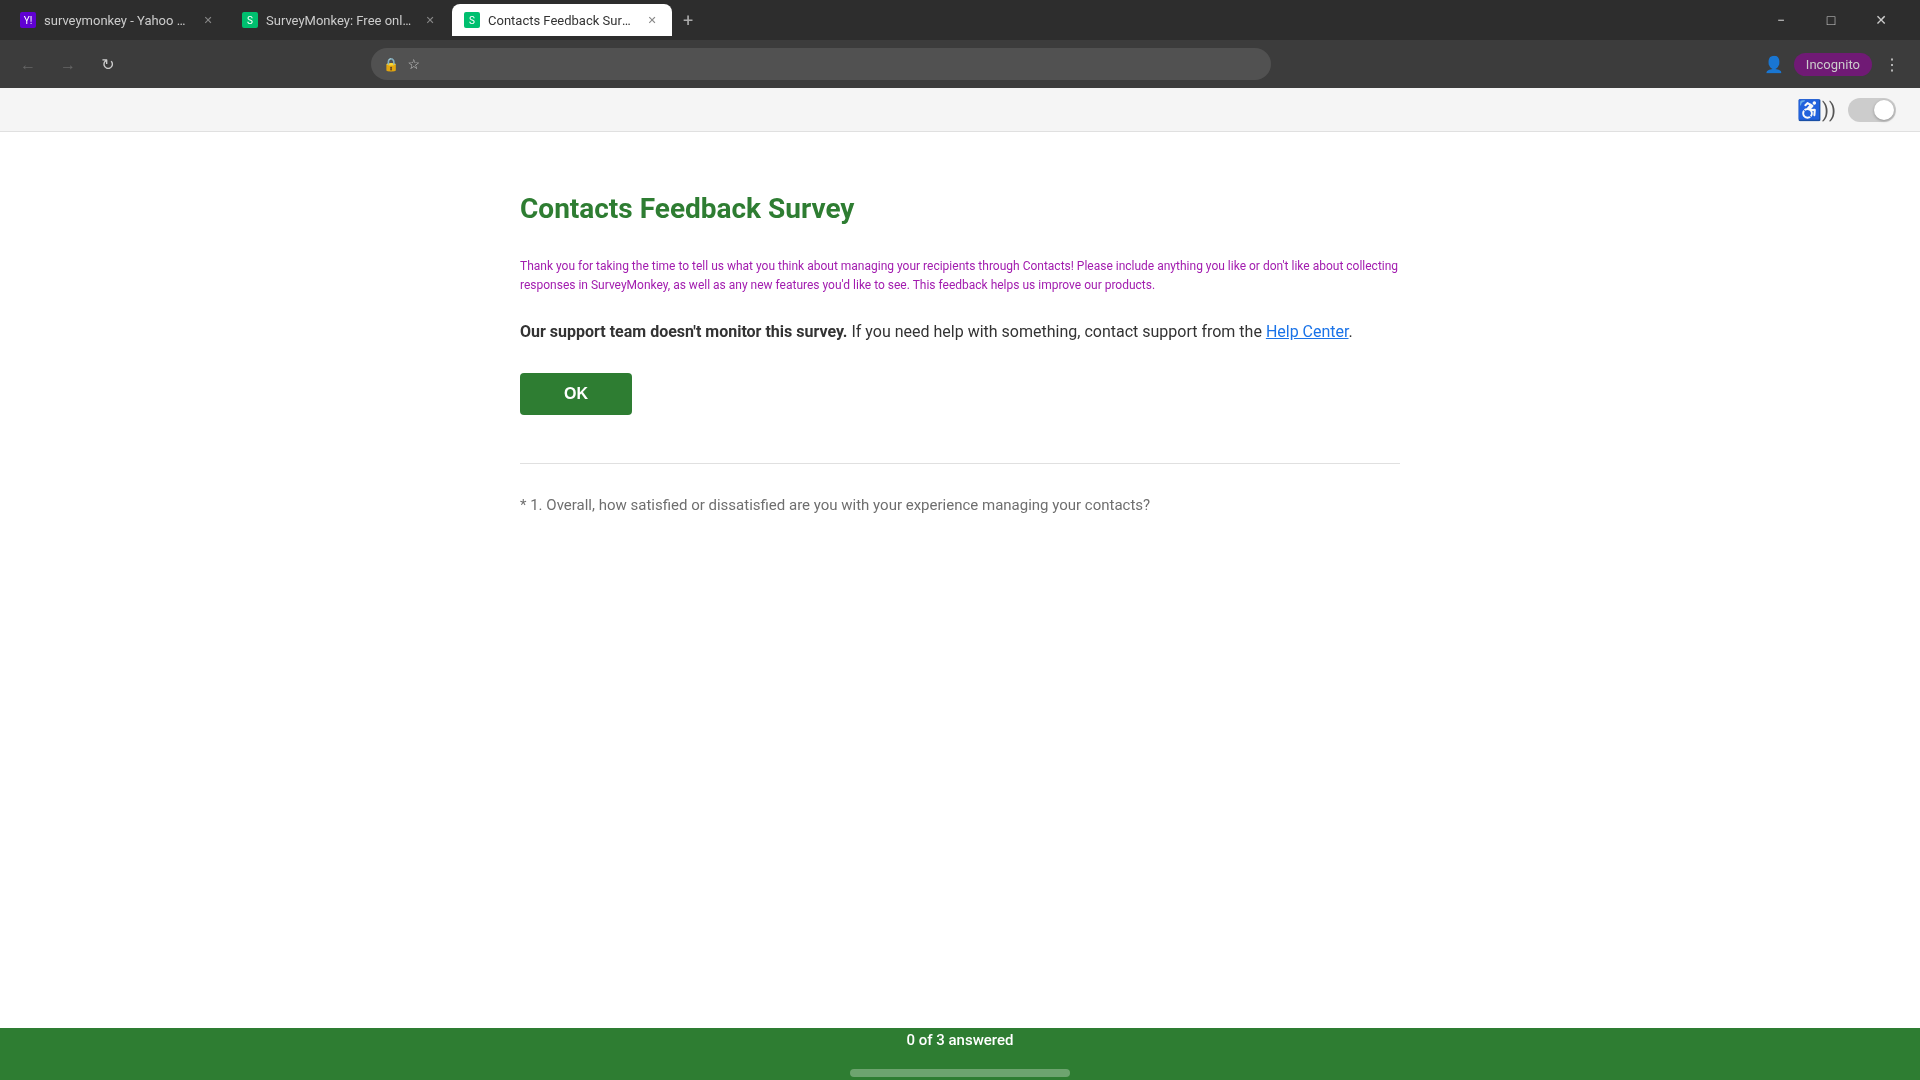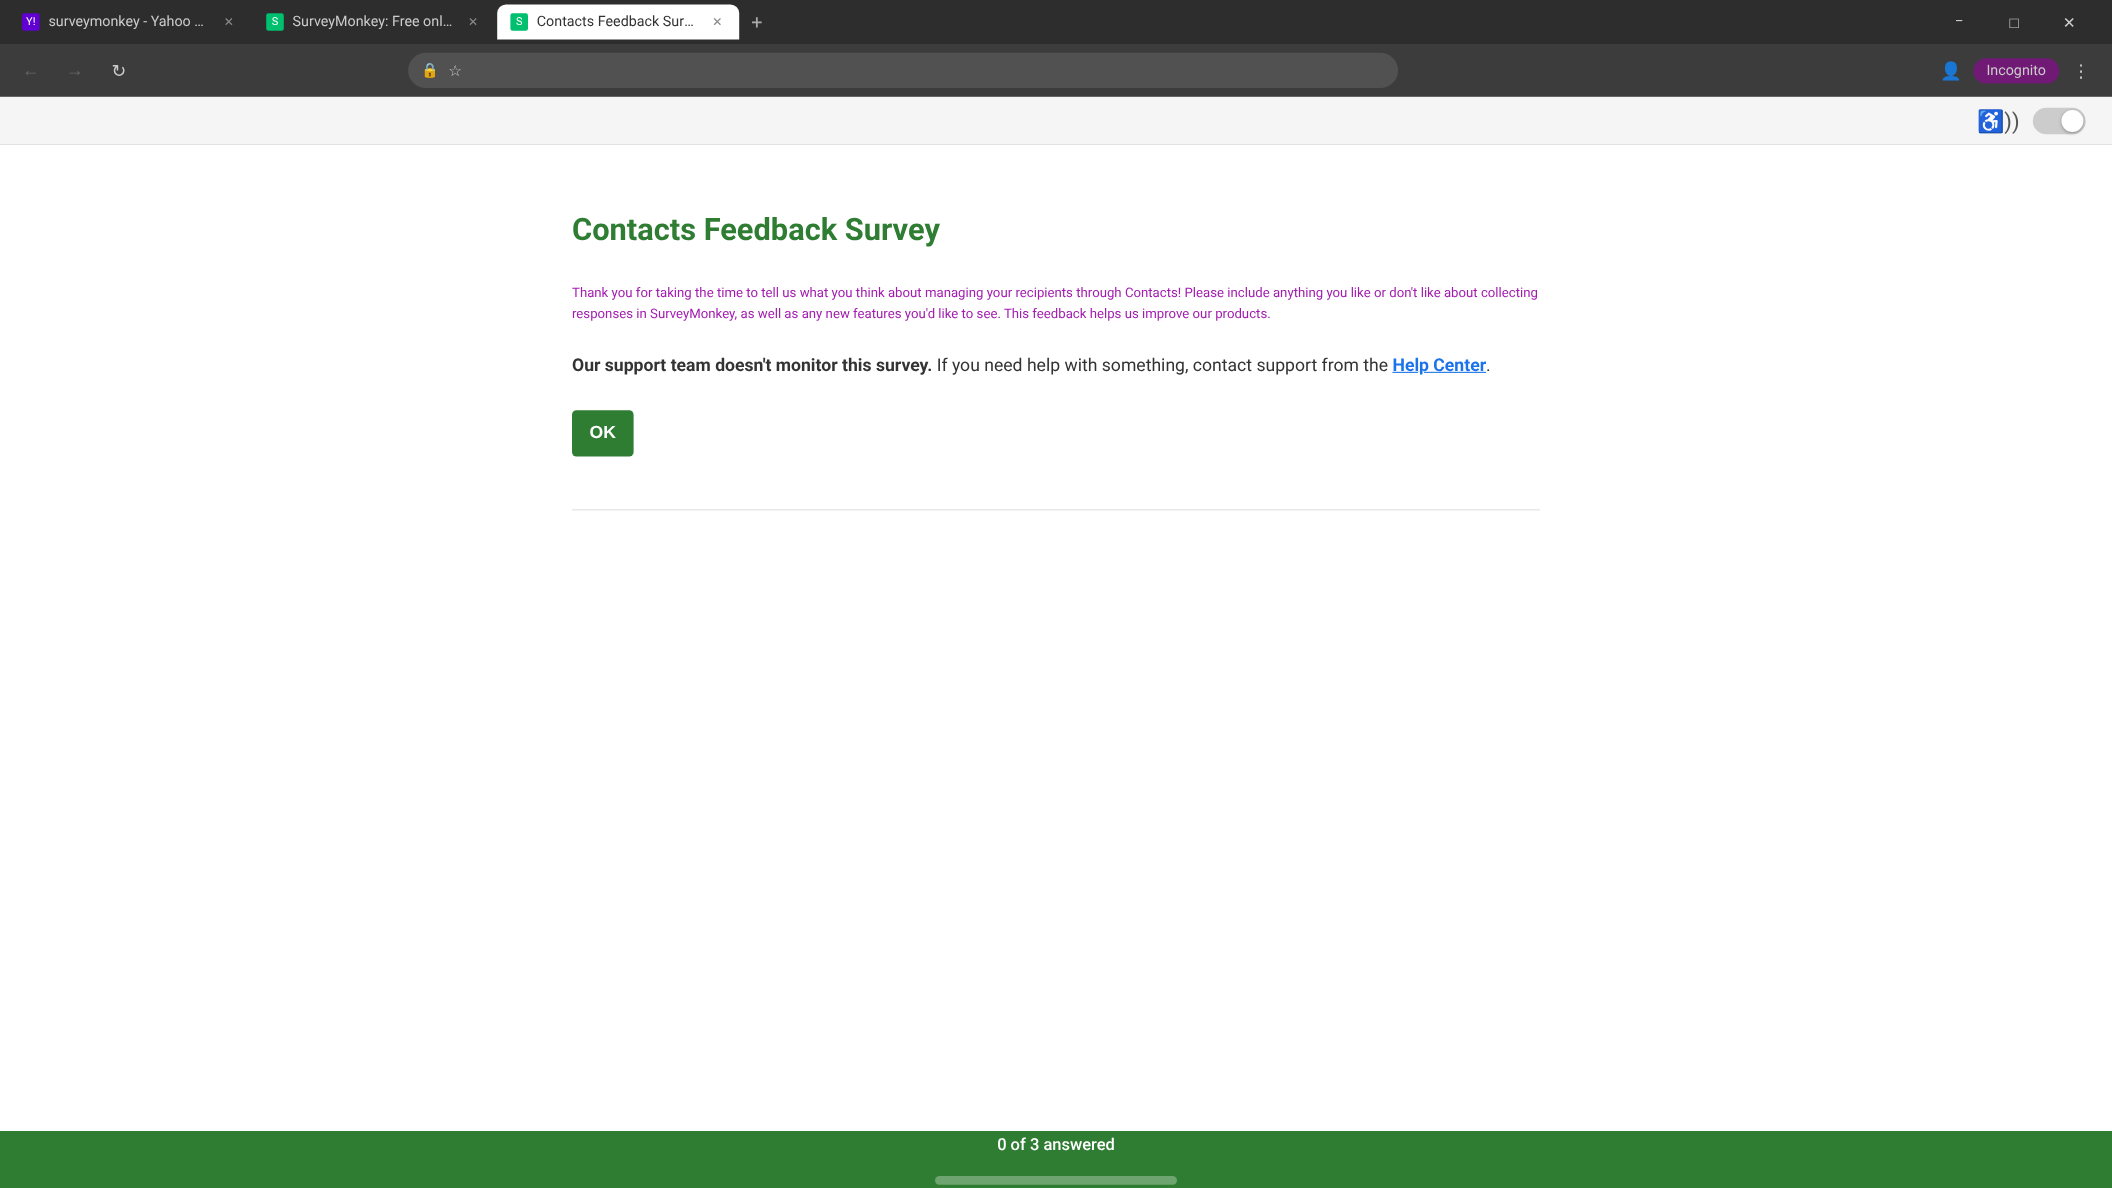--- a/index.html
+++ b/index.html
@@ -279,28 +279,27 @@
     }
 
     .support-notice strong {
       font-weight: 700;
     }
 
     .help-link {
       color: #1a73e8;
       text-decoration: underline;
       cursor: pointer;
-      font-weight: bold;
     }
 
     .ok-button {
       background: #2e7d32;
       color: white;
       border: none;
-      padding: 12px 16px;
+      padding: 12px 44px;
       font-size: 16px;
       font-weight: 600;
       border-radius: 4px;
       cursor: pointer;
       margin-bottom: 48px;
     }
 
     .divider-line {
       border: none;
       border-top: 1px solid #e0e0e0;
@@ -450,20 +449,24 @@
 
     <p class="support-notice">
       <strong>Our support team doesn't monitor this survey.</strong><span> If you need help with something, contact support from the </span><a class="help-link">Help Center</a><span>.</span>
     </p>
 
     <button class="ok-button">OK</button>
 
     <hr class="divider-line">
 
     <div class="question-section">
+      <p class="question-text">
+        <span class="required">* 1.</span>
+        <span>Overall, how satisfied or dissatisfied are you with your experience managing your contacts?</span>
+      </p>
 
     </div>
 
   </div>
 </div>
 
 <div class="footer-bar">
   <span class="progress-text">0 of 3 answered</span>
   <div class="progress-bar-container">
     <div class="progress-bar-fill" style="width: 0%;"></div>

